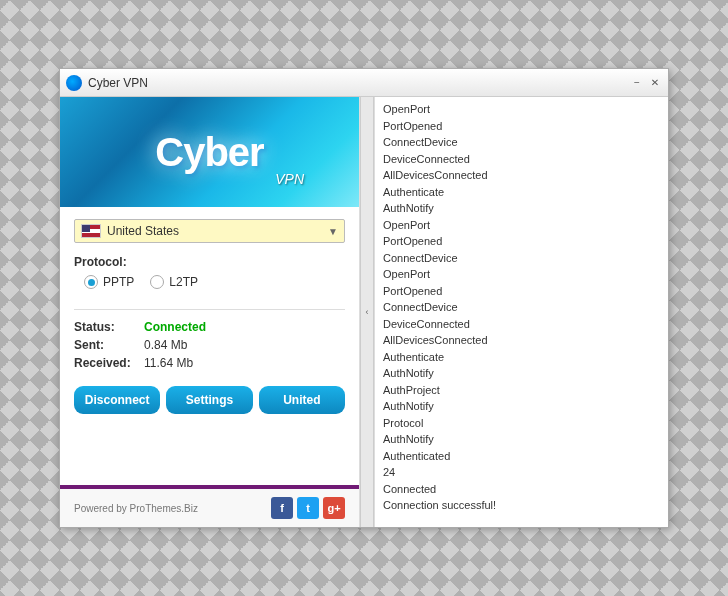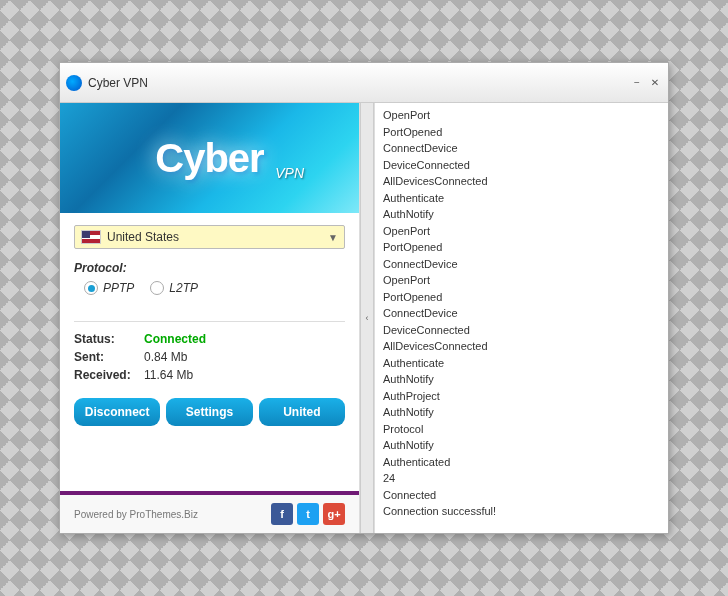--- a/index.html
+++ b/index.html
@@ -25,21 +25,21 @@
       background: #f0f0f0;
       border: 1px solid #aaa;
       box-shadow: 2px 2px 8px rgba(0,0,0,0.3);
     }
 
     .title-bar {
       background: linear-gradient(to bottom, #ffffff, #e8e8e8);
       border-bottom: 1px solid #ccc;
       display: flex;
       align-items: center;
-      height: 40px;
+      height: 28px;
       padding: 0 6px;
     }
 
     .title-bar-icon {
       width: 16px;
       height: 16px;
       margin-right: 6px;
       background: radial-gradient(circle at 40% 40%, #00aaff, #0055cc);
       border-radius: 50%;
     }
@@ -93,21 +93,21 @@
       text-shadow: 0 0 20px rgba(255,255,255,0.8), 2px 2px 4px rgba(0,100,200,0.5);
       font-family: Arial Black, Arial, sans-serif;
       letter-spacing: -1px;
     }
 
     .cyber-vpn-small {
       font-size: 14px;
       color: #fff;
       position: absolute;
       right: 55px;
-      bottom: 32px;
+      bottom: 20px;
       font-style: italic;
       text-shadow: 1px 1px 2px rgba(0,0,0,0.5);
     }
 
     .left-content {
       padding: 12px 14px;
       flex: 1;
     }
 
     .section-label {
@@ -152,22 +152,21 @@
       color: #333;
       flex: 1;
     }
 
     .dropdown-arrow {
       font-size: 10px;
       color: #666;
     }
 
     .protocol-section {
-      margin-bottom: 26px;
-      font-style: italic;
+      margin-bottom: 20px;
     }
 
     .radio-group {
       display: flex;
       align-items: flex-start;
       gap: 16px;
       padding-left: 10px;
       margin-top: 6px;
     }
 

